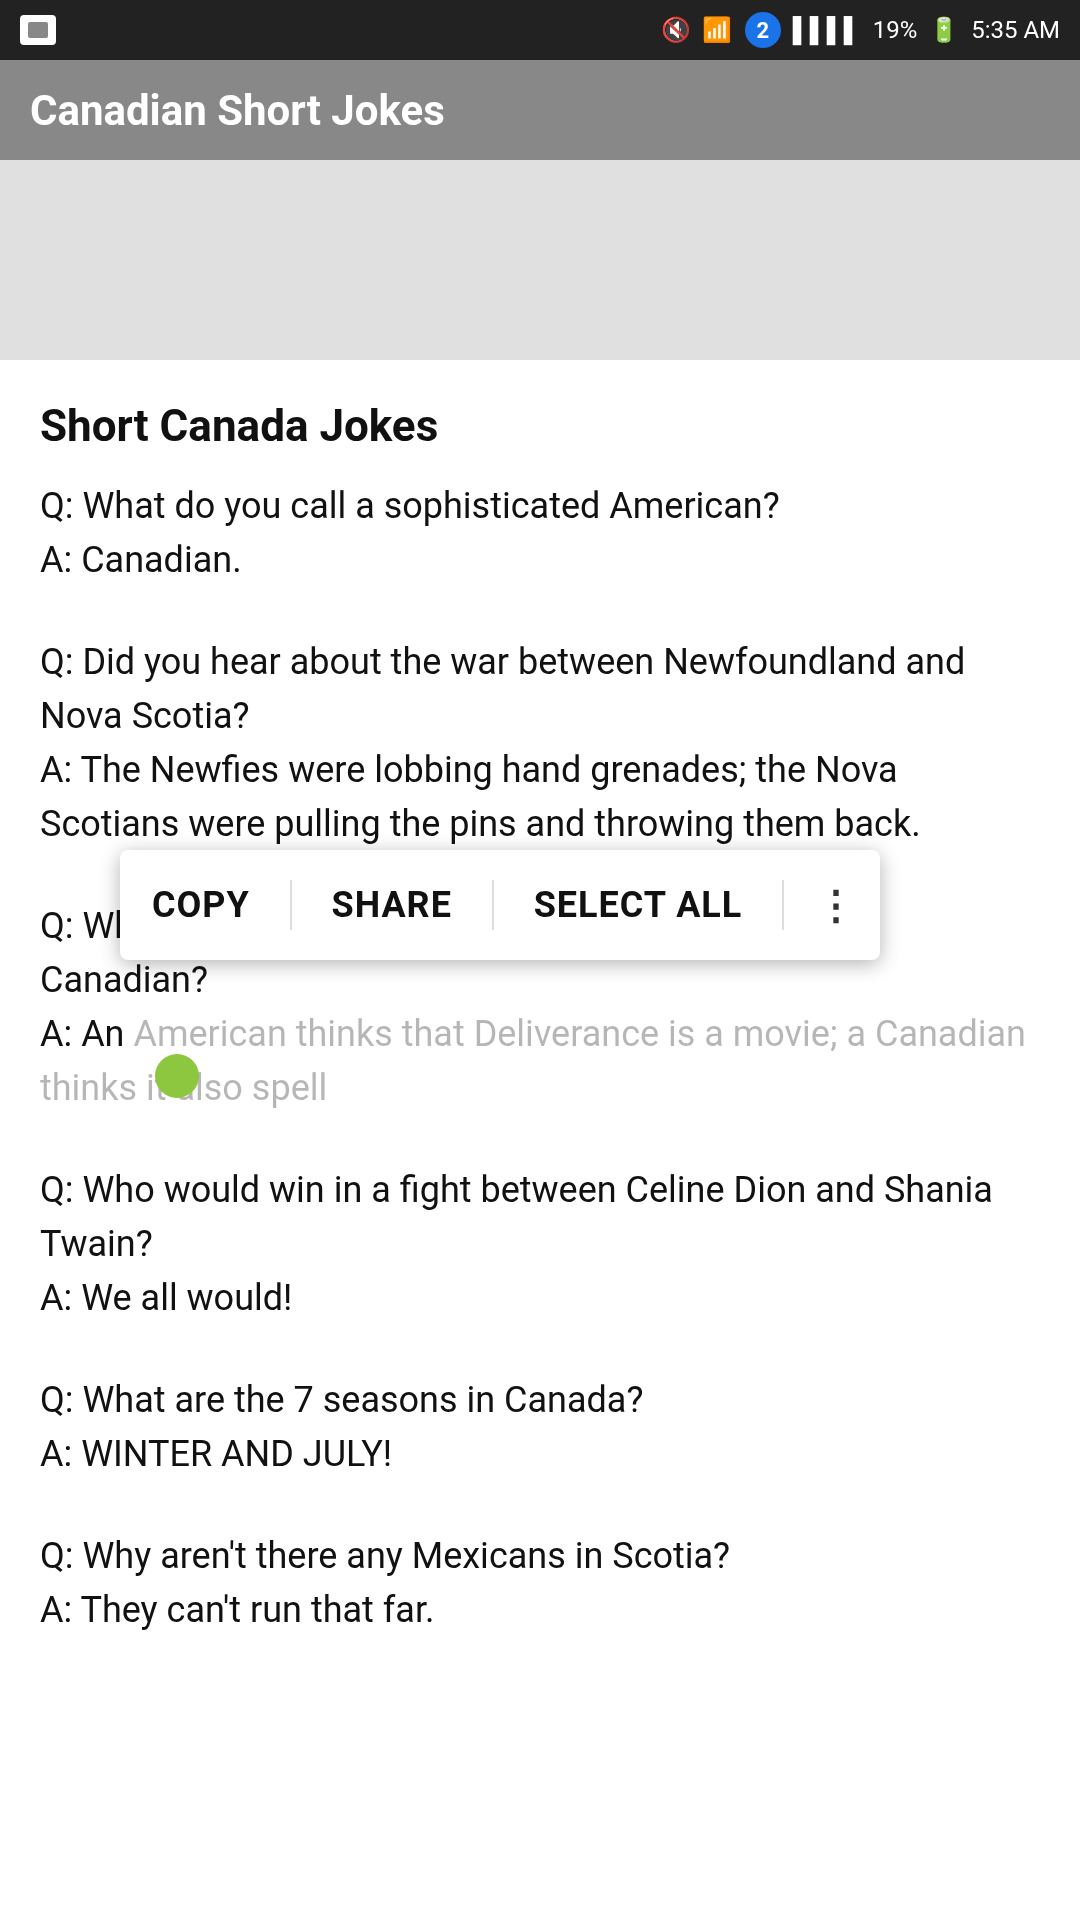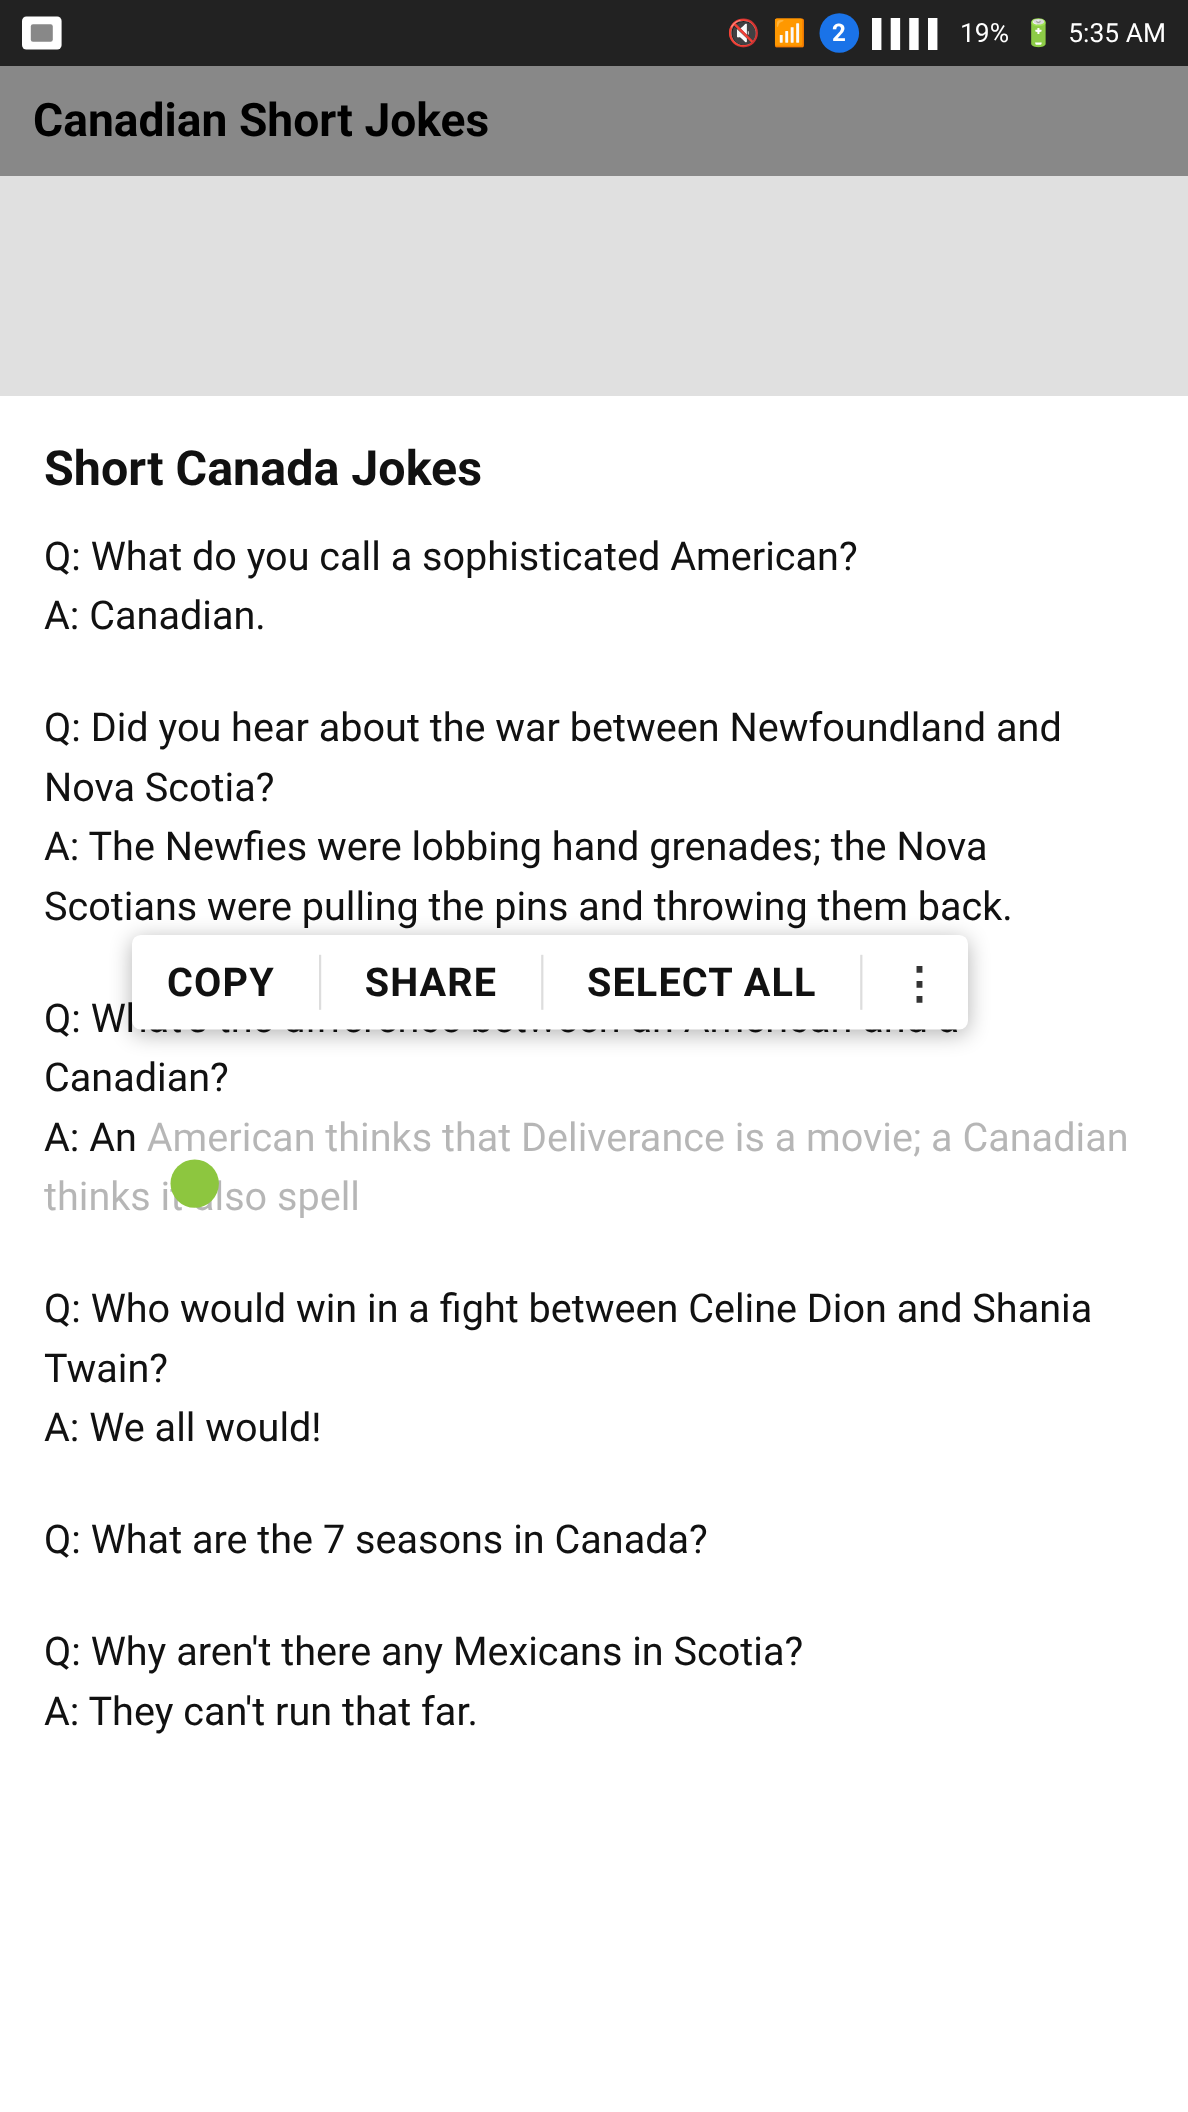--- a/index.html
+++ b/index.html
@@ -58,21 +58,21 @@
     
     .app-bar {
       width: 1080px;
       height: 100px;
       background: #888;
       display: flex;
       align-items: center;
       padding: 0 30px;
     }
     .app-bar-title {
-      color: #000000;
+      color: #ffffff;
       font-size: 42px;
       font-weight: bold;
     }
 
     
     .ad-area {
       width: 1080px;
       height: 200px;
       background: #e0e0e0;
     }
@@ -103,21 +103,21 @@
       margin-right: -40px;
       padding: 10px 40px;
     }
 
     
     .context-menu {
       position: absolute;
       top: 490px;
       left: 120px;
       width: 760px;
-      height: 86px;
+      height: 110px;
       background: #fff;
       border-radius: 8px;
       box-shadow: 0 4px 20px rgba(0,0,0,0.3);
       display: flex;
       align-items: center;
       justify-content: space-around;
       z-index: 100;
     }
     .context-menu-item {
       font-size: 36px;
@@ -207,20 +207,21 @@
   </div>
 
 
   <div class="joke-block">
     <span>Q: Who would win in a fight between Celine Dion and Shania Twain?</span><br>
     <span>A: We all would!</span>
   </div>
 
   <div class="joke-block">
     <span>Q: What are the 7 seasons in Canada?</span><br>
+    <span>A: WINTER AND JULY!</span>
   </div>
 
   <div class="joke-block">
     <span>Q: Why aren't there any Mexicans in Scotia?</span><br>
     <span>A: They can't run that far.</span>
   </div>
 
 </div>
 
 </body></html>

